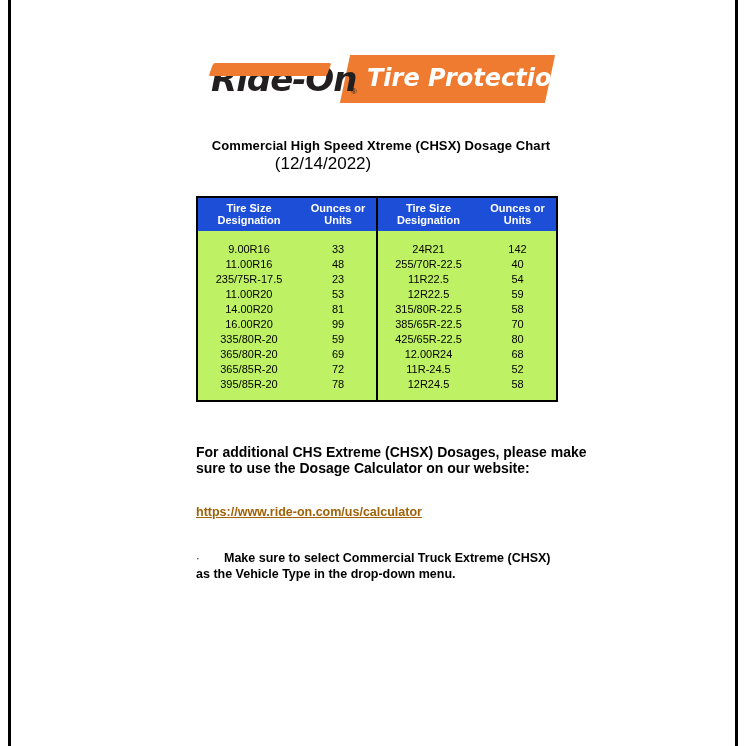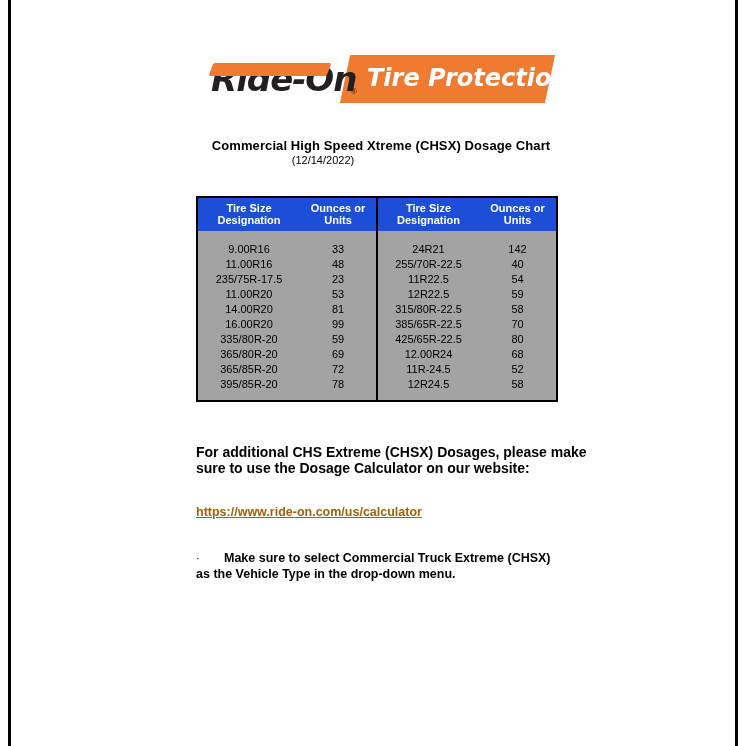--- a/index.html
+++ b/index.html
@@ -113,21 +113,21 @@
     font-size: 13px;
     font-weight: bold;
     letter-spacing: 0.1px;
   }
   .subtitle {
     position: absolute;
     left: 0;
     top: 154px;
     width: 646px;
     text-align: center;
-    font-size: 11px;
+    font-size: 17px;
   }
 
   
   .table-wrap {
     position: absolute;
     left: 196px;
     top: 196px;
     width: 358px;
     border: 2px solid #000000;
     background: #ffffff;
@@ -149,21 +149,21 @@
   }
   table.dosage th.div-col,
   table.dosage td.div-col {
     border-left: 2px solid #000000;
   }
   table.dosage td {
     font-size: 11px;
     text-align: center;
     padding: 1px 2px;
     line-height: 13px;
-    background: #a3a3a3;
+    background: #bef264;
   }
   table.dosage tr.spacer td {
     height: 11px;
     padding: 0;
   }
   table.dosage tr.spacer-bottom td {
     height: 8px;
     padding: 0;
   }
   col.c1 { width: 28.5%; }

